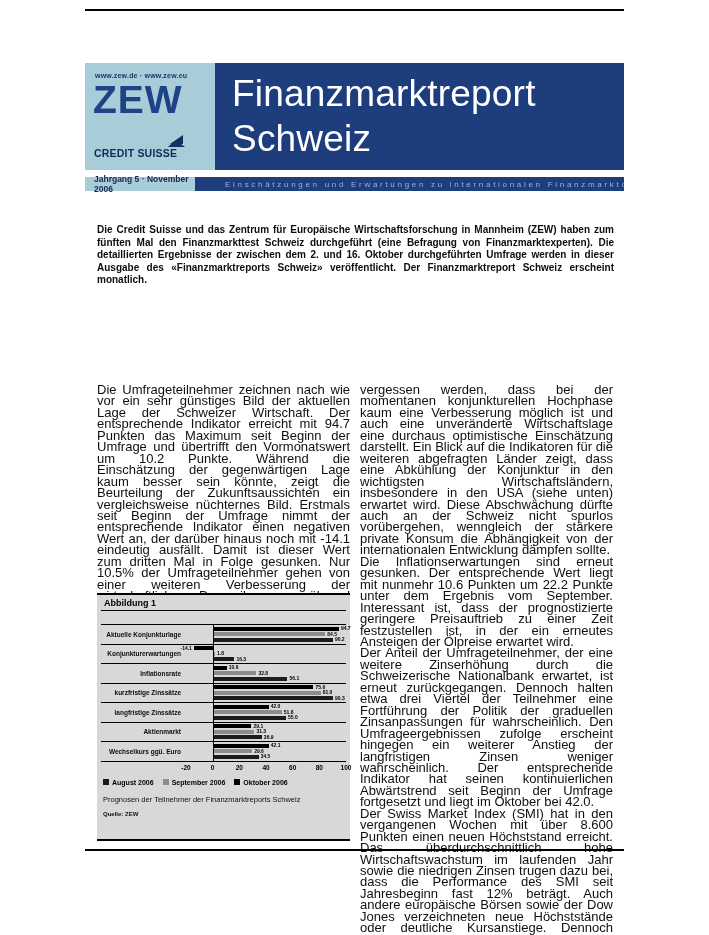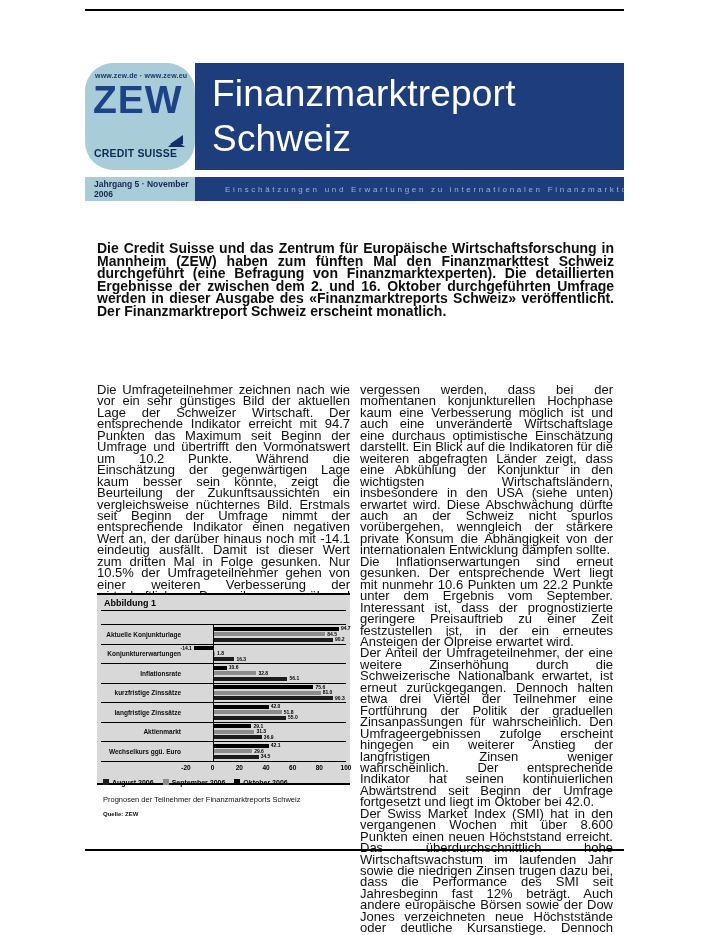--- a/index.html
+++ b/index.html
@@ -6,45 +6,45 @@
   html,body { background:#fff; }
   body { width:709px; height:935px; font-family:"Liberation Sans", sans-serif; position:relative; }
   .page { position:relative; width:709px; height:935px; overflow:hidden; }
 
   .rule { position:absolute; left:85px; width:539px; height:2px; background:#000; }
   .rule.top { top:9px; }
   .rule.bottom { top:849px; }
 
   
   .hdr-main { position:absolute; left:85px; top:63px; width:539px; height:107px; display:flex; }
-  .hdr-zew { width:110px; background:#a9ccd9; position:relative; flex:none;border-radius:28px; }
+  .hdr-zew { width:130px; background:#a9ccd9; position:relative; flex:none; }
   .zew-url { font-size:7px; font-weight:bold; color:#1b3668; padding:9px 0 0 10px; letter-spacing:0.2px; }
   .zew-logo { font-size:39px; font-weight:bold; color:#1e4286; padding-left:8px; line-height:40px; margin-top:1px; letter-spacing:1px; }
   .cs-wrap { position:absolute; left:9px; bottom:9px; white-space:nowrap;margin-top:46px; }
   .cs-text { font-size:10.5px; font-weight:bold; color:#0e2a57; letter-spacing:0.2px; }
   .cs-sail { position:absolute; right:-9px; top:-9px; }
   .hdr-title { flex:1; background:#1e3d7c; color:#ffffff; padding:8px 0 0 17px; }
   .hdr-title .t1 { font-size:37px; line-height:45px; font-weight:normal; letter-spacing:0.2px; }
 
-  .hdr-sub { position:absolute; left:85px; top:177px; width:539px; height:24px; display:flex; }
+  .hdr-sub { position:absolute; left:85px; top:177px; width:539px; height:14px; display:flex; }
   .sub-left { width:110px; flex:none; background:#a9ccd9; font-size:8.5px; font-weight:bold; color:#15284e; display:flex; align-items:center; padding-left:9px; }
   .sub-right { flex:1; background:#1e3d7c; color:#96b4d7; font-size:8px; letter-spacing:2.7px; display:flex; align-items:center; padding-left:30px; white-space:nowrap; overflow:hidden; }
 
   
-  .intro { position:absolute; left:97px; top:242px; width:517px; font-size:14px; line-height:12.5px; font-weight:bold; color:#0d0d0d; text-align:justify; }
+  .intro { position:absolute; left:97px; top:224px; width:517px; font-size:10px; line-height:12.5px; font-weight:bold; color:#0d0d0d; text-align:justify; }
   .headline { position:absolute; left:97px; top:306px; width:525px; font-size:26px; line-height:33px; font-weight:bold; color:#141414; letter-spacing:-0.2px; }
 
   
   .col { position:absolute; top:384px; width:253px; font-size:13px; line-height:11.45px; color:#0f0f0f; text-align:justify; }
   .col p { margin:0; }
   .col-left { left:97px; }
   .col-right { left:360px; }
 
   
-  .chart { position:absolute; left:97px; top:593px; width:253px; height:192px; background:#d8d8d8; border-top:2px solid #000; border-bottom:2px solid #000; padding:0 4px; }
+  .chart { position:absolute; left:97px; top:593px; width:253px; height:248px; background:#d8d8d8; border-top:2px solid #000; border-bottom:2px solid #000; padding:0 4px; }
   .chart-h1, .chart-h2 { font-size:9px; font-weight:bold; color:#000; padding:3px 0 2px 3px; border-bottom:1px solid #000; }
   .plot { margin-top:13px; position:relative; }
   .rows { position:relative; border-top:1px solid #000; }
   .crow { display:flex; border-bottom:1px solid #000; padding:1px 0; }
   .clabel { width:85px; flex:none; font-size:6.5px; font-weight:bold; color:#0d0d0d; text-align:right; padding-right:5px; align-self:center; line-height:7px; }
   .cbars { width:160px; flex:none; }
   .barline { position:relative; height:5.5px; width:160px; }
   .bar { position:absolute; top:0.75px; height:4px; }
   .vlabel { position:absolute; top:0; font-size:5px; line-height:5.5px; font-weight:bold; color:#000; white-space:nowrap; }
   .zeroline { position:absolute; top:0; bottom:0; width:1px; background:#000; }

